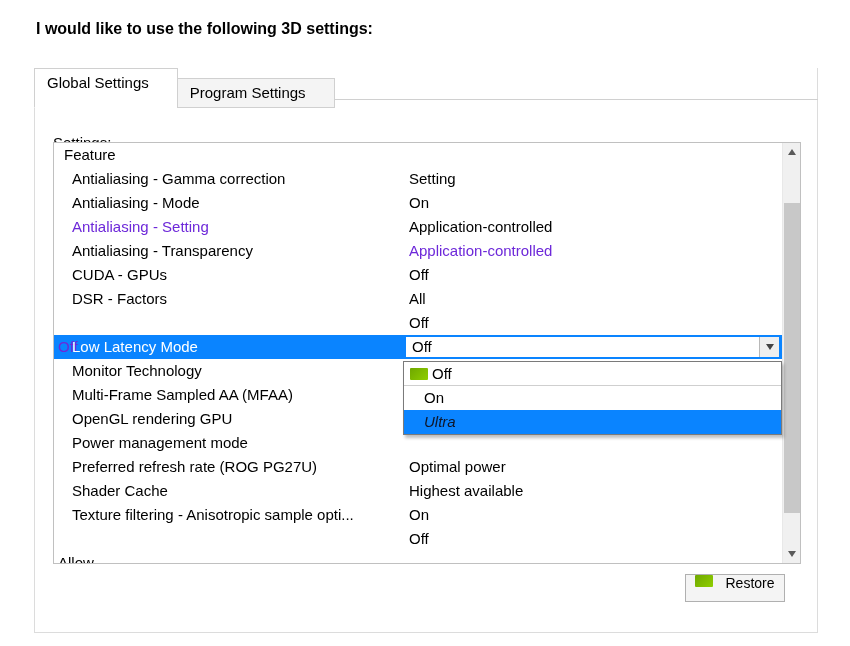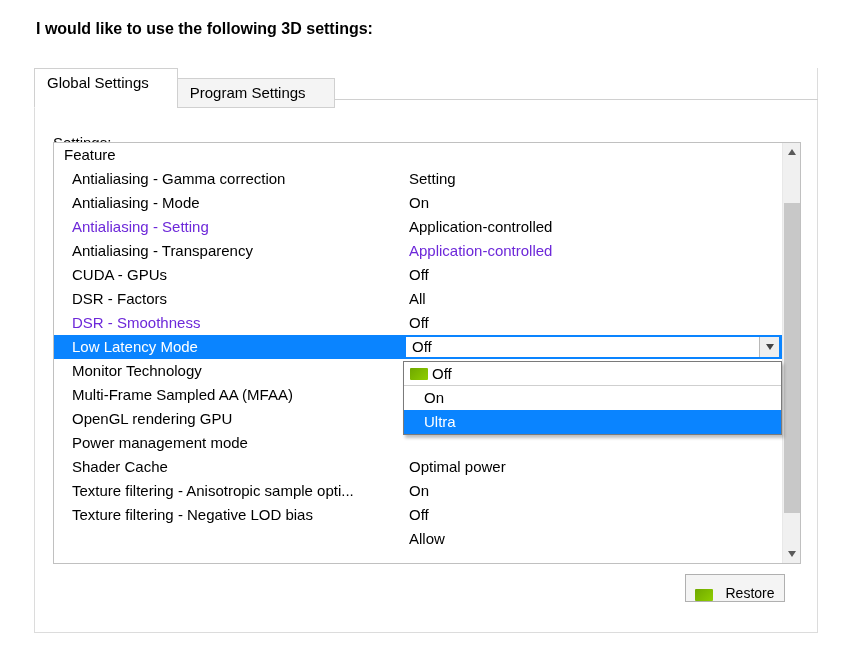--- a/index.html
+++ b/index.html
@@ -184,38 +184,39 @@
   }
   .dd-item.first {
     border-bottom: 1px solid #cfcfcf;
     padding-left: 6px;
     display: flex;
     align-items: center;
     gap: 4px;
   }
   .dd-item.hover {
     background: #0a84ff;
-    color: #ffffff;
+    color: #0f172a;
+    font-style: italic;
   }
   .nvlogo {
     width: 18px; height: 12px;
     background: linear-gradient(135deg,#6fa800 0%, #8fce00 100%);
     border-radius: 1px;
     display: inline-block;
   }
   .restore-btn {
     position: absolute;
     right: 32px;
     bottom: 30px;
     width: 100px;
     height: 28px;
     border: 1px solid #b0b0b0;
     background: #f4f4f4;
     display: flex;
-    align-items: flex-end;
+    align-items: flex-start;
     justify-content: center;
     gap: 12px;
     font-size: 14px;
     cursor: pointer;
   }
 </style>
 </head>
 <body>
 
 <div class="page-title">I would like to use the following 3D settings:</div>
@@ -254,21 +255,20 @@
       </div>
       <div class="row">
         <div class="cell-feature">CUDA - GPUs</div>
         <div class="cell-setting">All</div>
       </div>
       <div class="row">
         <div class="cell-feature">DSR - Factors</div>
         <div class="cell-setting">Off</div>
       </div>
       <div class="row disabled">
-        <div class="cell-feature">DSR - Smoothness</div>
         <div class="cell-setting">Off</div>
       </div>
       <div class="row selected">
         <div class="cell-feature">Low Latency Mode</div>
         <div class="cell-setting">
           <span>Off</span>
           <span class="combo-arrow">
             <svg viewBox="0 0 8 6">
                 <path d="M0 0 L8 0 L4 6 Z" fill="#444"></path>
               </svg>
@@ -285,29 +285,32 @@
       </div>
       <div class="row">
         <div class="cell-feature">OpenGL rendering GPU</div>
         <div class="cell-setting"></div>
       </div>
       <div class="row">
         <div class="cell-feature">Power management mode</div>
         <div class="cell-setting">Optimal power</div>
       </div>
       <div class="row">
+        <div class="cell-feature">Preferred refresh rate (ROG PG27U)</div>
+        <div class="cell-setting">Highest available</div>
+      </div>
+      <div class="row">
         <div class="cell-feature">Shader Cache</div>
         <div class="cell-setting">On</div>
       </div>
       <div class="row">
         <div class="cell-feature">Texture filtering - Anisotropic sample opti...</div>
         <div class="cell-setting">Off</div>
       </div>
       <div class="row">
-        <div class="cell-feature">Texture filtering - Negative LOD bias</div>
         <div class="cell-setting">Allow</div>
       </div>
     </div>
 
     <div class="dropdown">
       <div class="dd-item first">
         <span class="nvlogo"></span>
         <span>Off</span>
       </div>
       <div class="dd-item">On</div>

